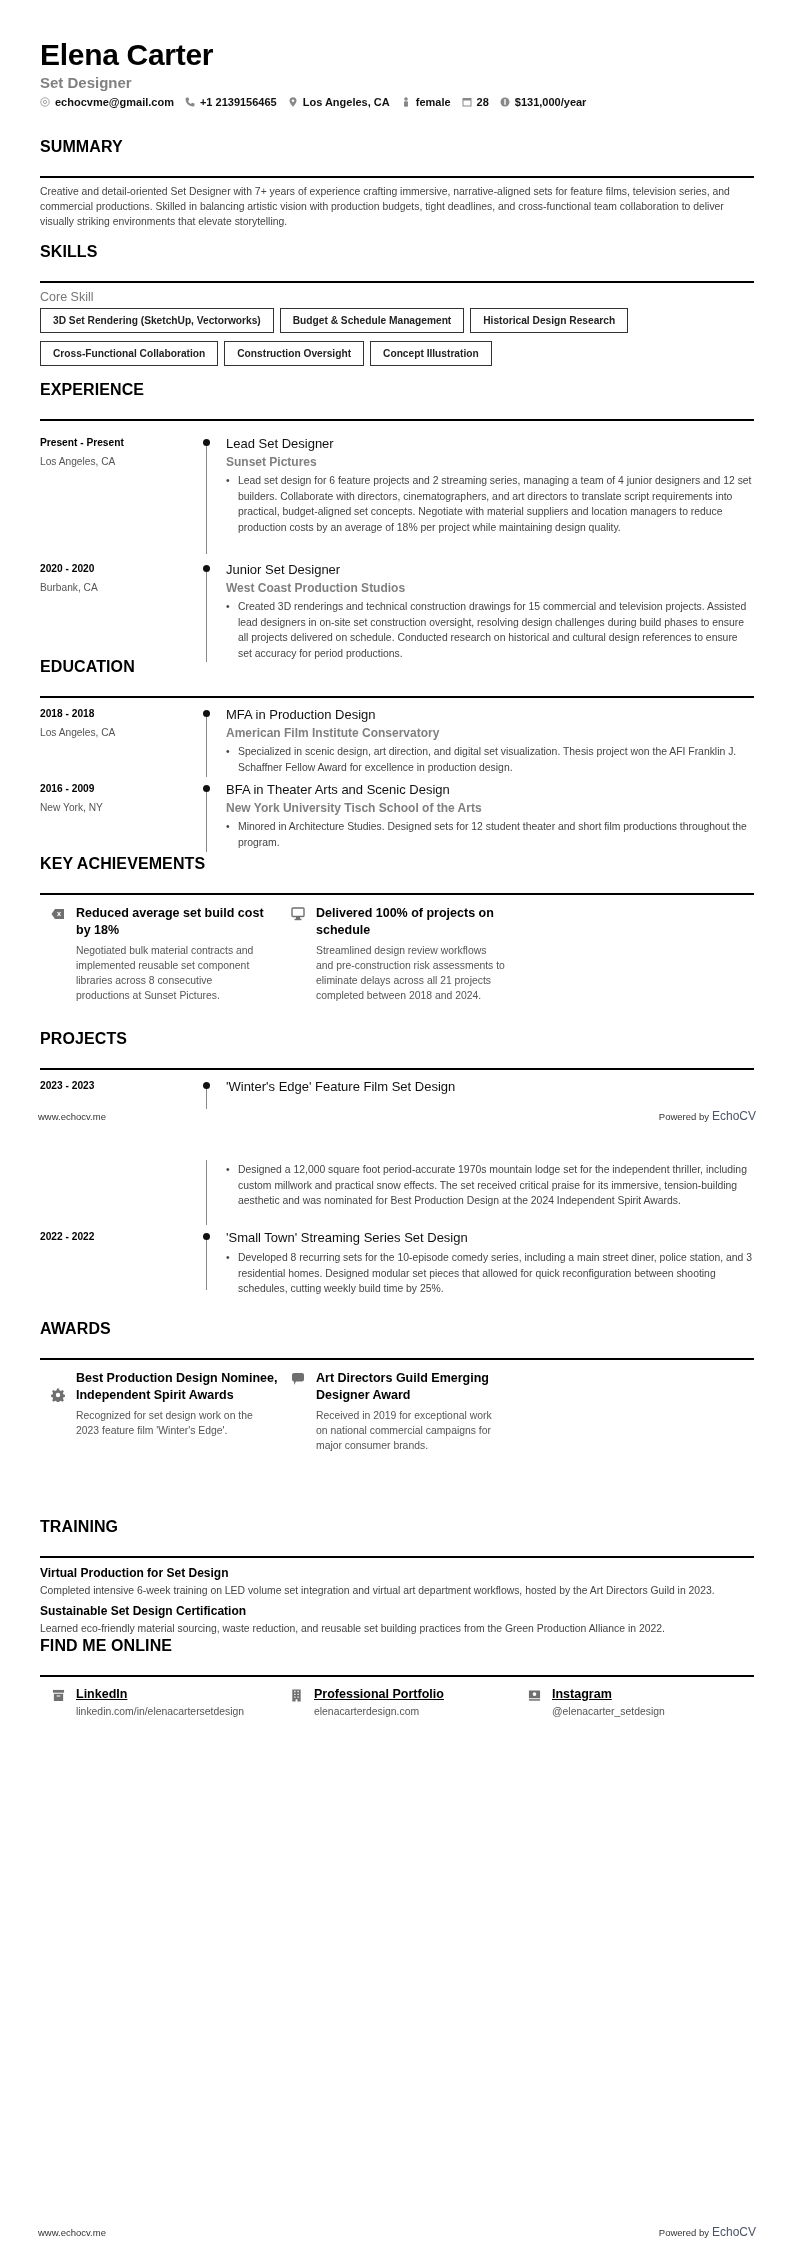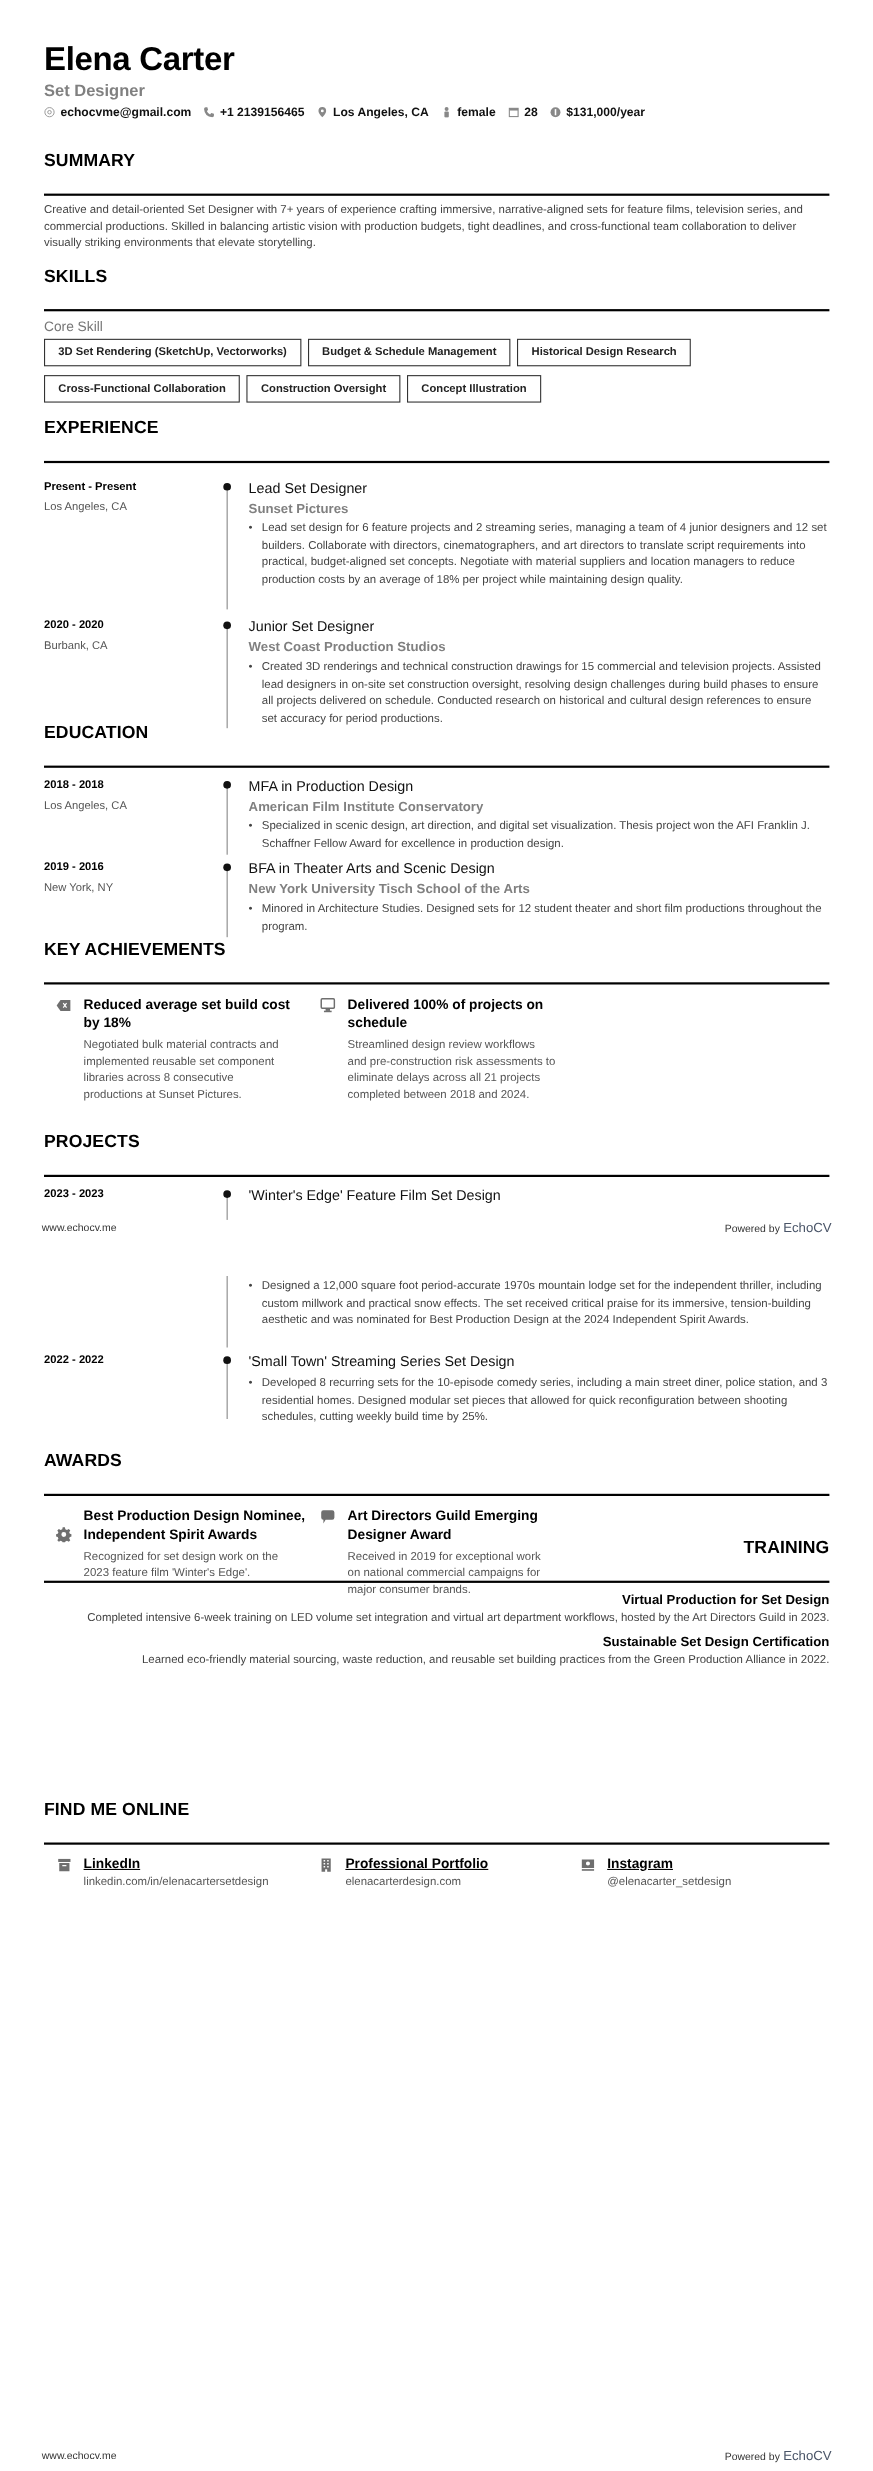--- a/index.html
+++ b/index.html
@@ -170,21 +170,21 @@
       <div class="tl-org">American Film Institute Conservatory</div>
       <ul class="tl-bullets">
           <li>Specialized in scenic design, art direction, and digital set visualization. Thesis project won the AFI Franklin J. Schaffner Fellow Award for excellence in production design.</li>
         </ul>
     </div>
   </div>
   <div class="tl-row" style="margin-top:5px; height:70px;">
     <div class="tl-line"></div>
     <div class="tl-dot"></div>
     <div class="tl-left">
-      <div class="tl-date">2019 - 2016</div>
+      <div class="tl-date">2016 - 2009</div>
       <div class="tl-loc">New York, NY</div>
     </div>
     <div class="tl-right">
       <div class="tl-heading">BFA in Theater Arts and Scenic Design</div>
       <div class="tl-org">New York University Tisch School of the Arts</div>
       <ul class="tl-bullets">
           <li>Minored in Architecture Studies. Designed sets for 12 student theater and short film productions throughout the program.</li>
         </ul>
     </div>
   </div>
@@ -286,21 +286,21 @@
           </svg>
       </div>
       <div>
         <div class="card-title">Art Directors Guild Emerging Designer Award</div>
         <div class="card-desc">Received in 2019 for exceptional work on national commercial campaigns for major consumer brands.</div>
       </div>
     </div>
   </div>
 </div>
 
-<div class="abs" style="top:1399px;text-align:right;">
+<div class="abs" style="top:1518px;">
   <div class="section-title">TRAINING</div>
   <div>
     <div class="train-title">Virtual Production for Set Design</div>
     <div class="train-desc">Completed intensive 6-week training on LED volume set integration and virtual art department workflows, hosted by the Art Directors Guild in 2023.</div>
   </div>
   <div>
     <div class="train-title" style="margin-top:6px;">Sustainable Set Design Certification</div>
     <div class="train-desc">Learned eco-friendly material sourcing, waste reduction, and reusable set building practices from the Green Production Alliance in 2022.</div>
   </div>
 </div>

